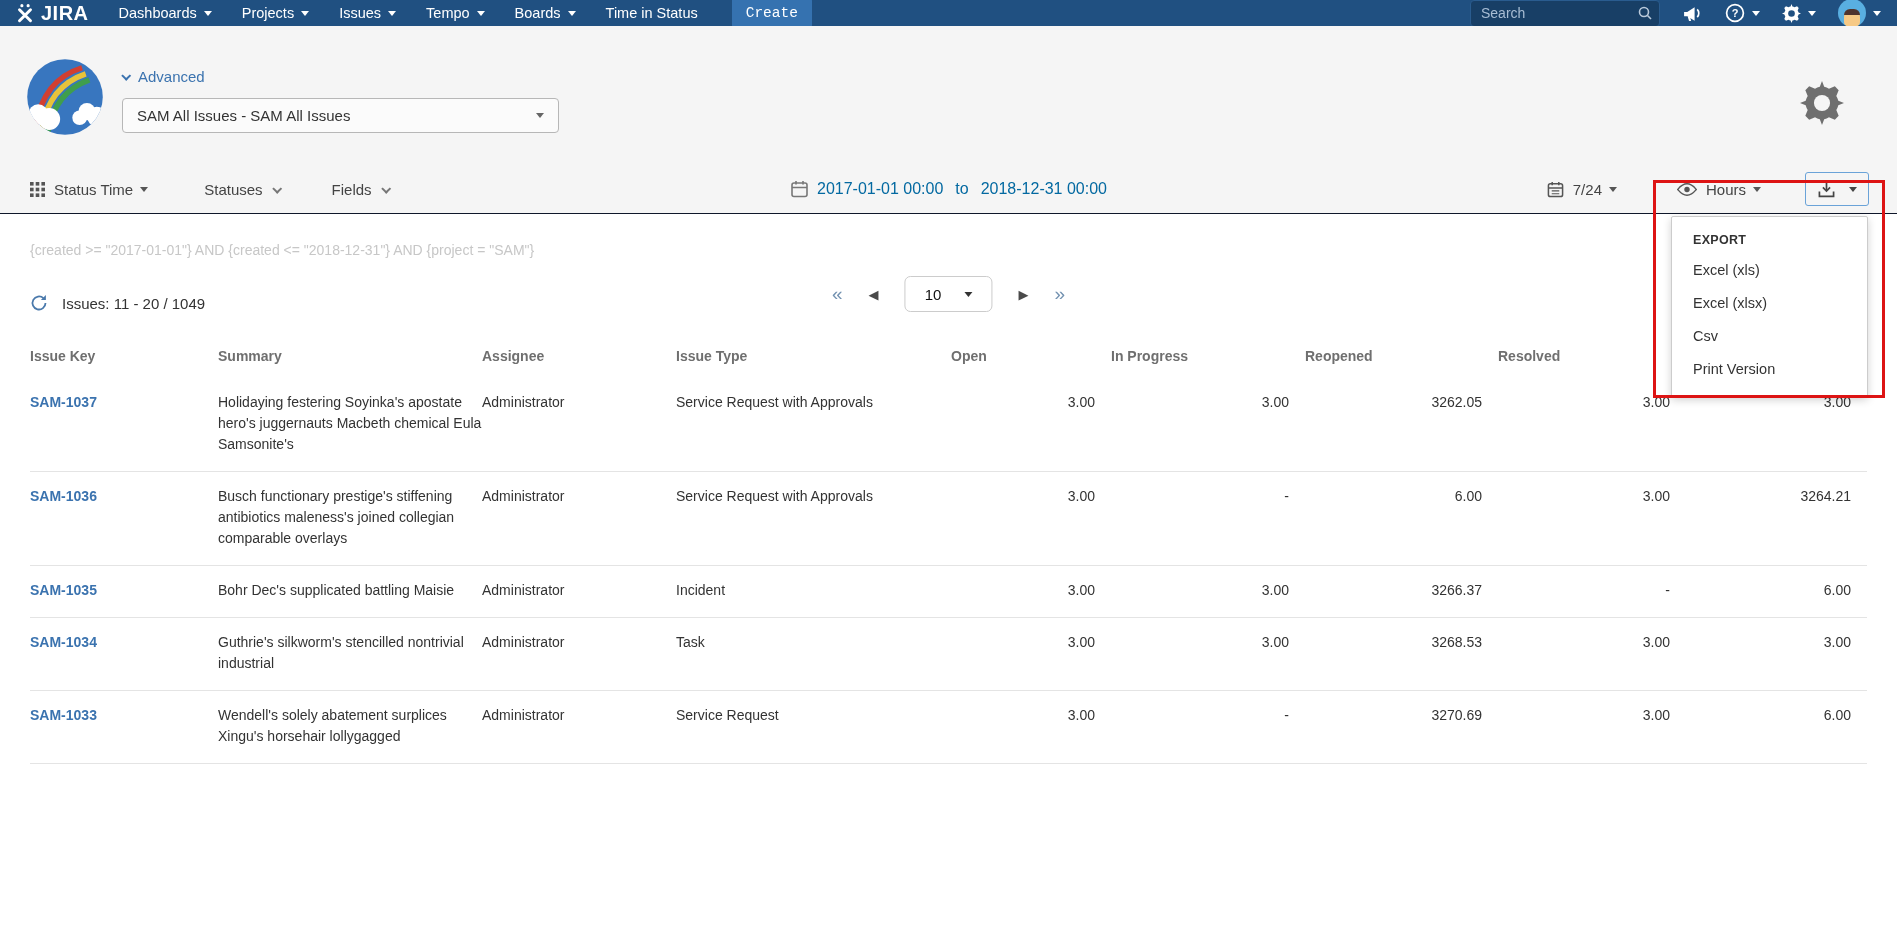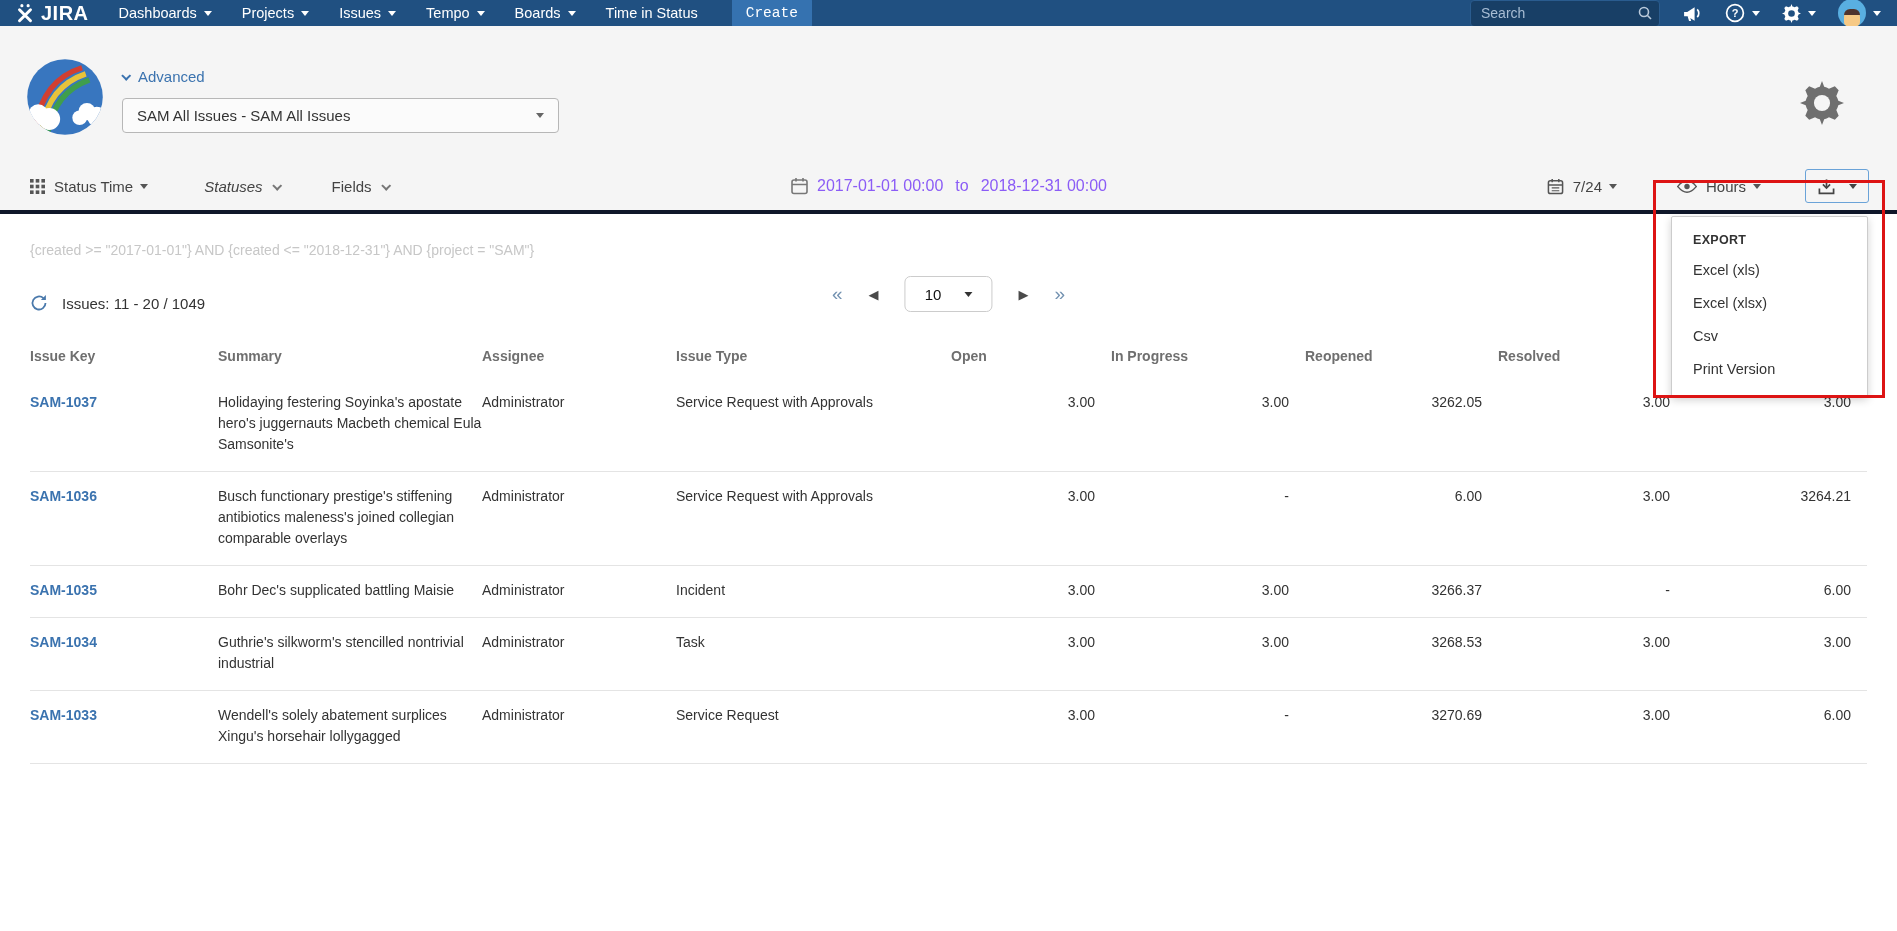--- a/index.html
+++ b/index.html
@@ -25,42 +25,42 @@
   .search-box { position:relative; display:inline-flex; align-items:flex-end; }
   .search-box input { width:190px; height:27px; background:#183f66; border:1px solid #2a5c8f;
     border-radius:4px; color:#e8eef5; font-size:14px; padding:0 28px 0 10px;
     font-family:inherit; outline:none; }
   .search-box input::placeholder { color:#a8bdd4; }
   .search-box .search-glyph { position:absolute; right:8px; top:6px; }
   .icon-link { display:flex; align-items:center; cursor:pointer; color:#fff; }
 
   
   .header-band { position:relative; height:188px; background:#f5f5f5;
-    border-bottom:4px solid #0f172a; }
+    border-bottom:1px solid #0f172a; }
   .app-logo { position:absolute; left:26px; top:32px; width:78px; height:78px; }
   .advanced { position:absolute; left:122px; top:42px; color:#3b73af; font-size:15px;
     display:flex; align-items:center; gap:9px; cursor:pointer; text-decoration:none; }
   .chevron { display:inline-block; width:7px; height:7px; border-right:2px solid currentColor;
     border-bottom:2px solid currentColor; transform:rotate(45deg) translateY(-1px); }
   .filter-select { position:absolute; left:122px; top:72px; width:437px; height:35px;
     background:#fbfbfb; border:1px solid #b7b7b7; border-radius:4px; display:flex;
     align-items:center; justify-content:space-between; padding:0 14px; font-size:15px;
     color:#333; cursor:pointer; }
   .filter-select .caret-down { color:#666; }
   .big-gear { position:absolute; left:1800px; top:55px; cursor:pointer; }
 
   
   .toolbar { position:absolute; left:0; right:0; bottom:0; height:48px; display:flex;
     align-items:center; padding:0 28px 0 30px; }
   .tb-left { display:flex; align-items:center; color:#444; }
   .tb-group { display:flex; align-items:center; font-size:15px; color:#444; cursor:pointer; }
   .tb-group .ico { display:inline-flex; margin-right:9px; color:#555; }
-  .gap56 { margin-right:56px; } .gap52 { margin-right:52px;font-style:italic; }
+  .gap56 { margin-right:56px; } .gap52 { margin-right:52px; }
   .tb-center { position:absolute; left:50%; transform:translateX(-50%); display:flex;
-    align-items:center; font-size:16px; color:#8b5cf6; }
+    align-items:center; font-size:16px; color:#0369a1; }
   .tb-center .ico { display:inline-flex; margin-right:9px; color:#777; }
   .tb-center .to-word { margin:0 12px; }
   .tb-right { margin-left:auto; display:flex; align-items:center;gap:20px; }
   .export-btn { width:64px; height:34px; border:1px solid #6aa3d8; border-radius:3px;
     background:transparent; display:flex; align-items:center; justify-content:center;
     gap:7px; cursor:pointer; color:#444; }
   .mr40 { margin-right:40px; } .mr24 { margin-right:24px; }
 
   
   .content { padding:0 30px; }

